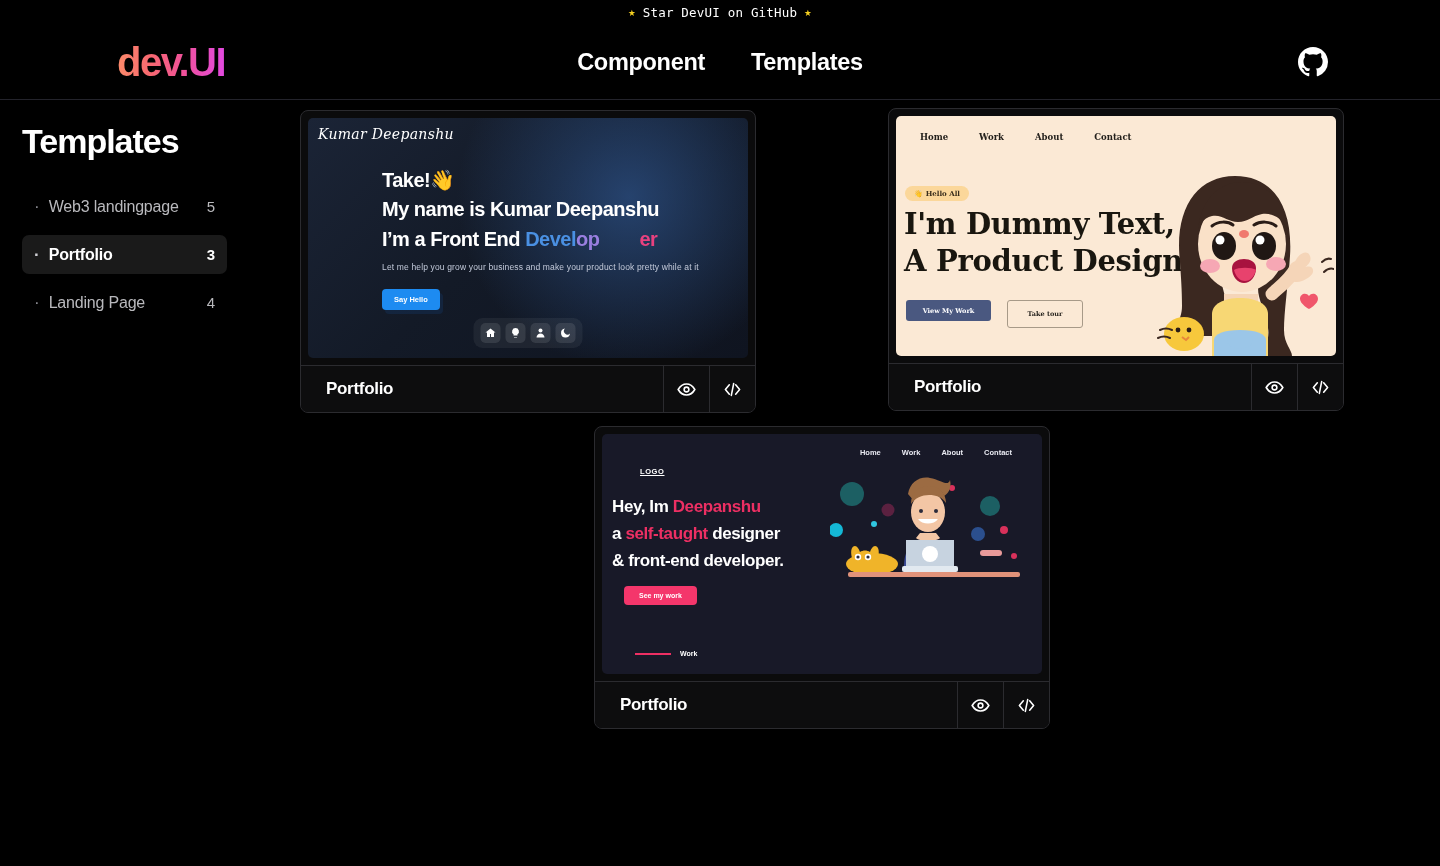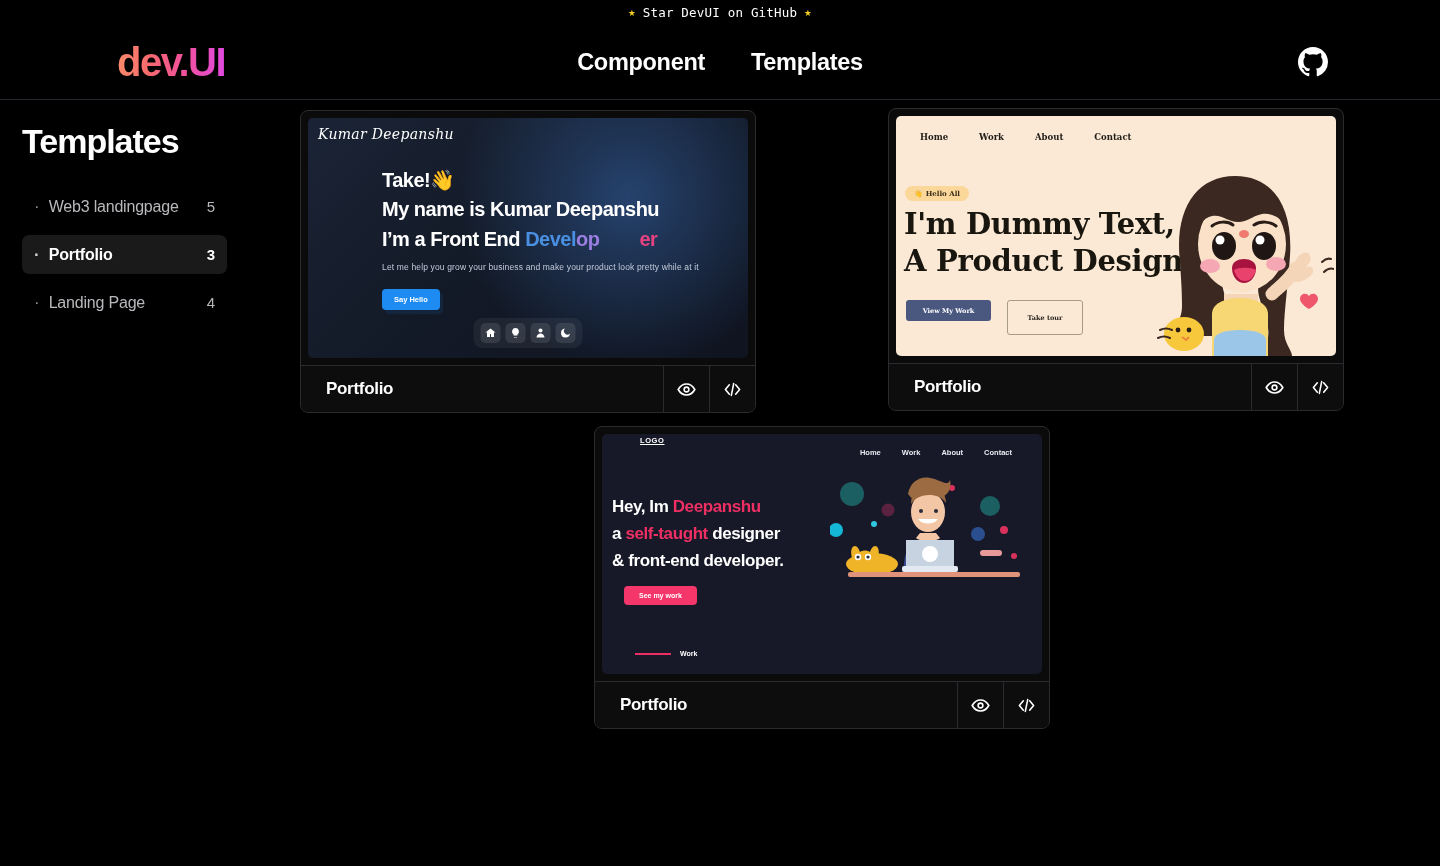--- a/index.html
+++ b/index.html
@@ -207,37 +207,37 @@
     font-size: 6.5px; font-weight: 600;
     width: 85px; height: 21px; border-radius: 3px;
     display: flex; align-items: center; justify-content: center;
     cursor: pointer;
   }
   .hero2 .b-ghost {
     background: transparent; color: #2a2620;
     border: 1px solid #a79a88;
     font-family: "DejaVu Serif", serif;
     font-size: 6.5px; font-weight: 600;
-    width: 76px; height: 35px; border-radius: 3px;
+    width: 76px; height: 28px; border-radius: 3px;
     display: flex; align-items: center; justify-content: center;
     cursor: pointer;
   }
   .hero2 .art {
     position: absolute; right: 2px; bottom: 0;
     width: 190px; height: 212px;
   }
 
   
   #card-3 { left: 294px; top: 318px; width: 456px; }
   .hero3 {
     width: 100%; height: 100%;
     background: #181928; position: relative;
   }
   .hero3 .logo3 {
-    position: absolute; left: 38px; top: 2px;
+    position: absolute; left: 38px; top: 33px;
     color: #fff; font-size: 7.5px; font-weight: 800; letter-spacing: .6px; text-decoration: underline;
   }
   .hero3 .nav3 {
     position: absolute; right: 30px; top: 14px;
     display: flex; gap: 21px;
     color: #e9eaf2; font-size: 7.5px; font-weight: 700;
   }
   .hero3 .h3 {
     position: absolute; left: 10px; top: 60px;
     font-size: 17px; font-weight: 700; color: #ffffff;

